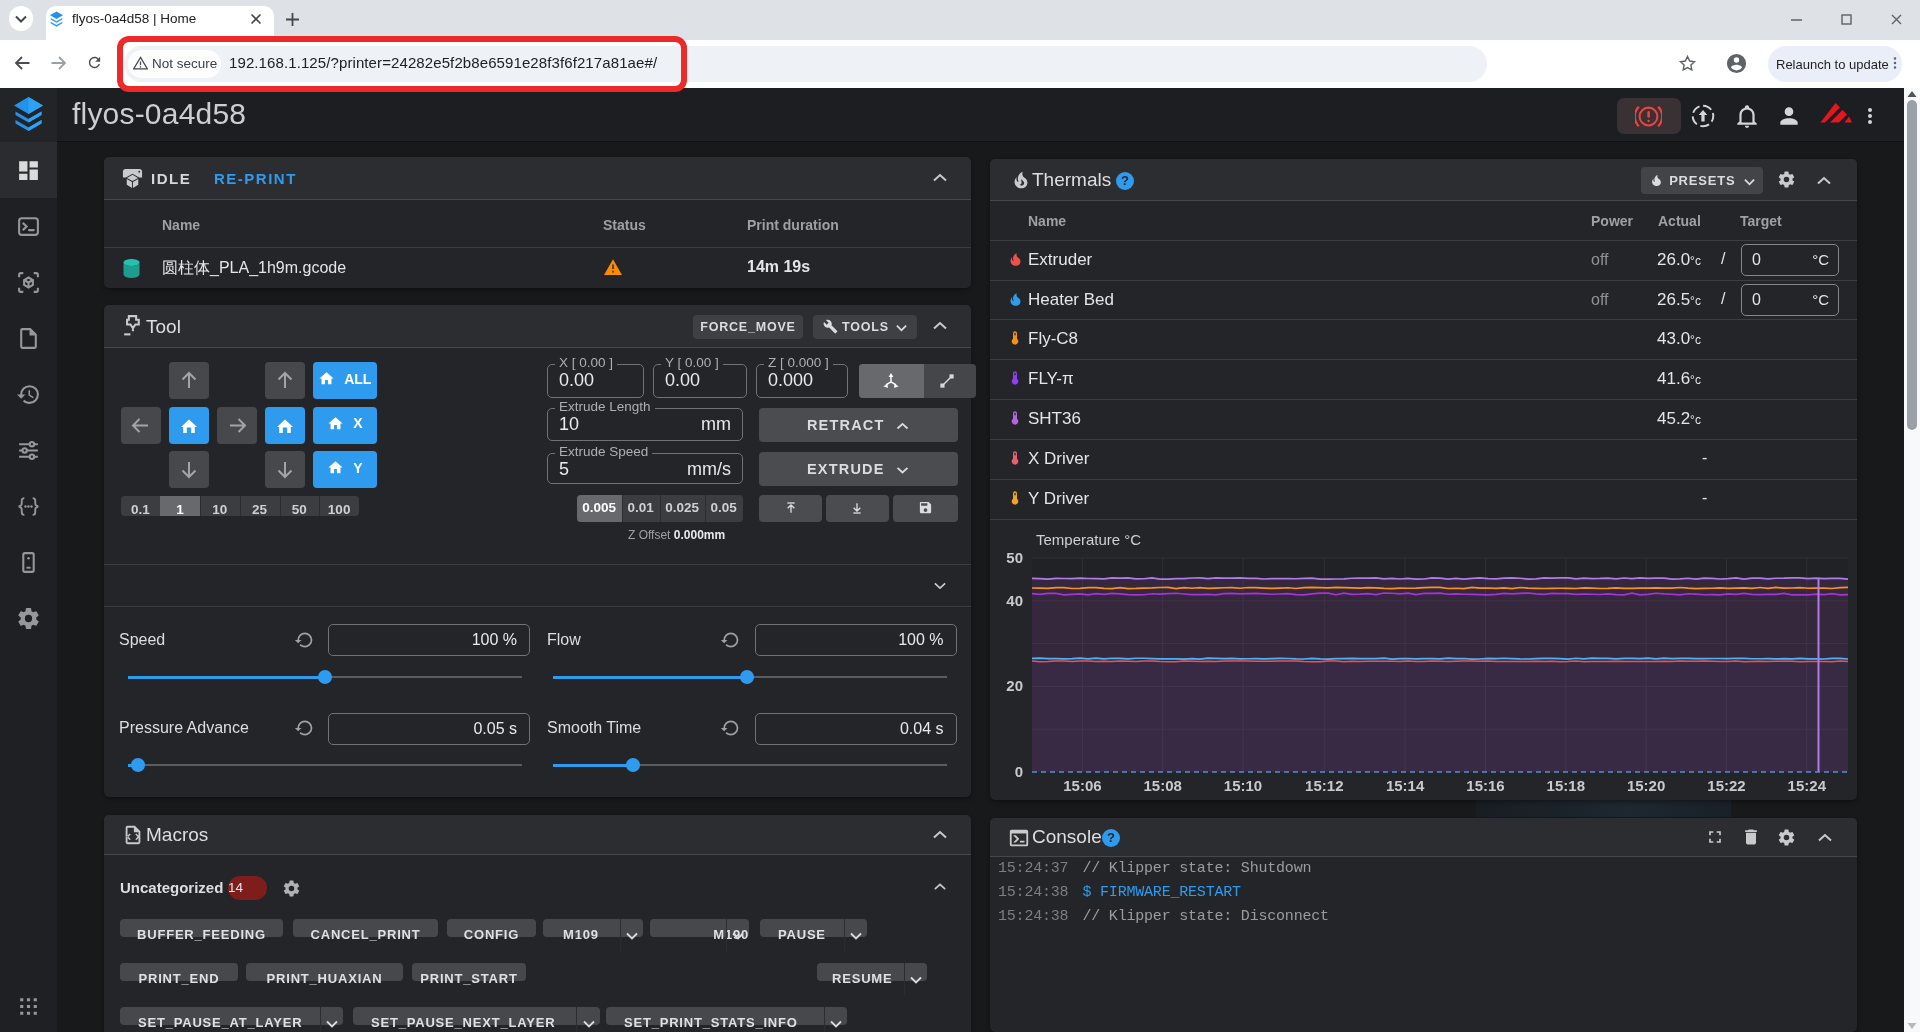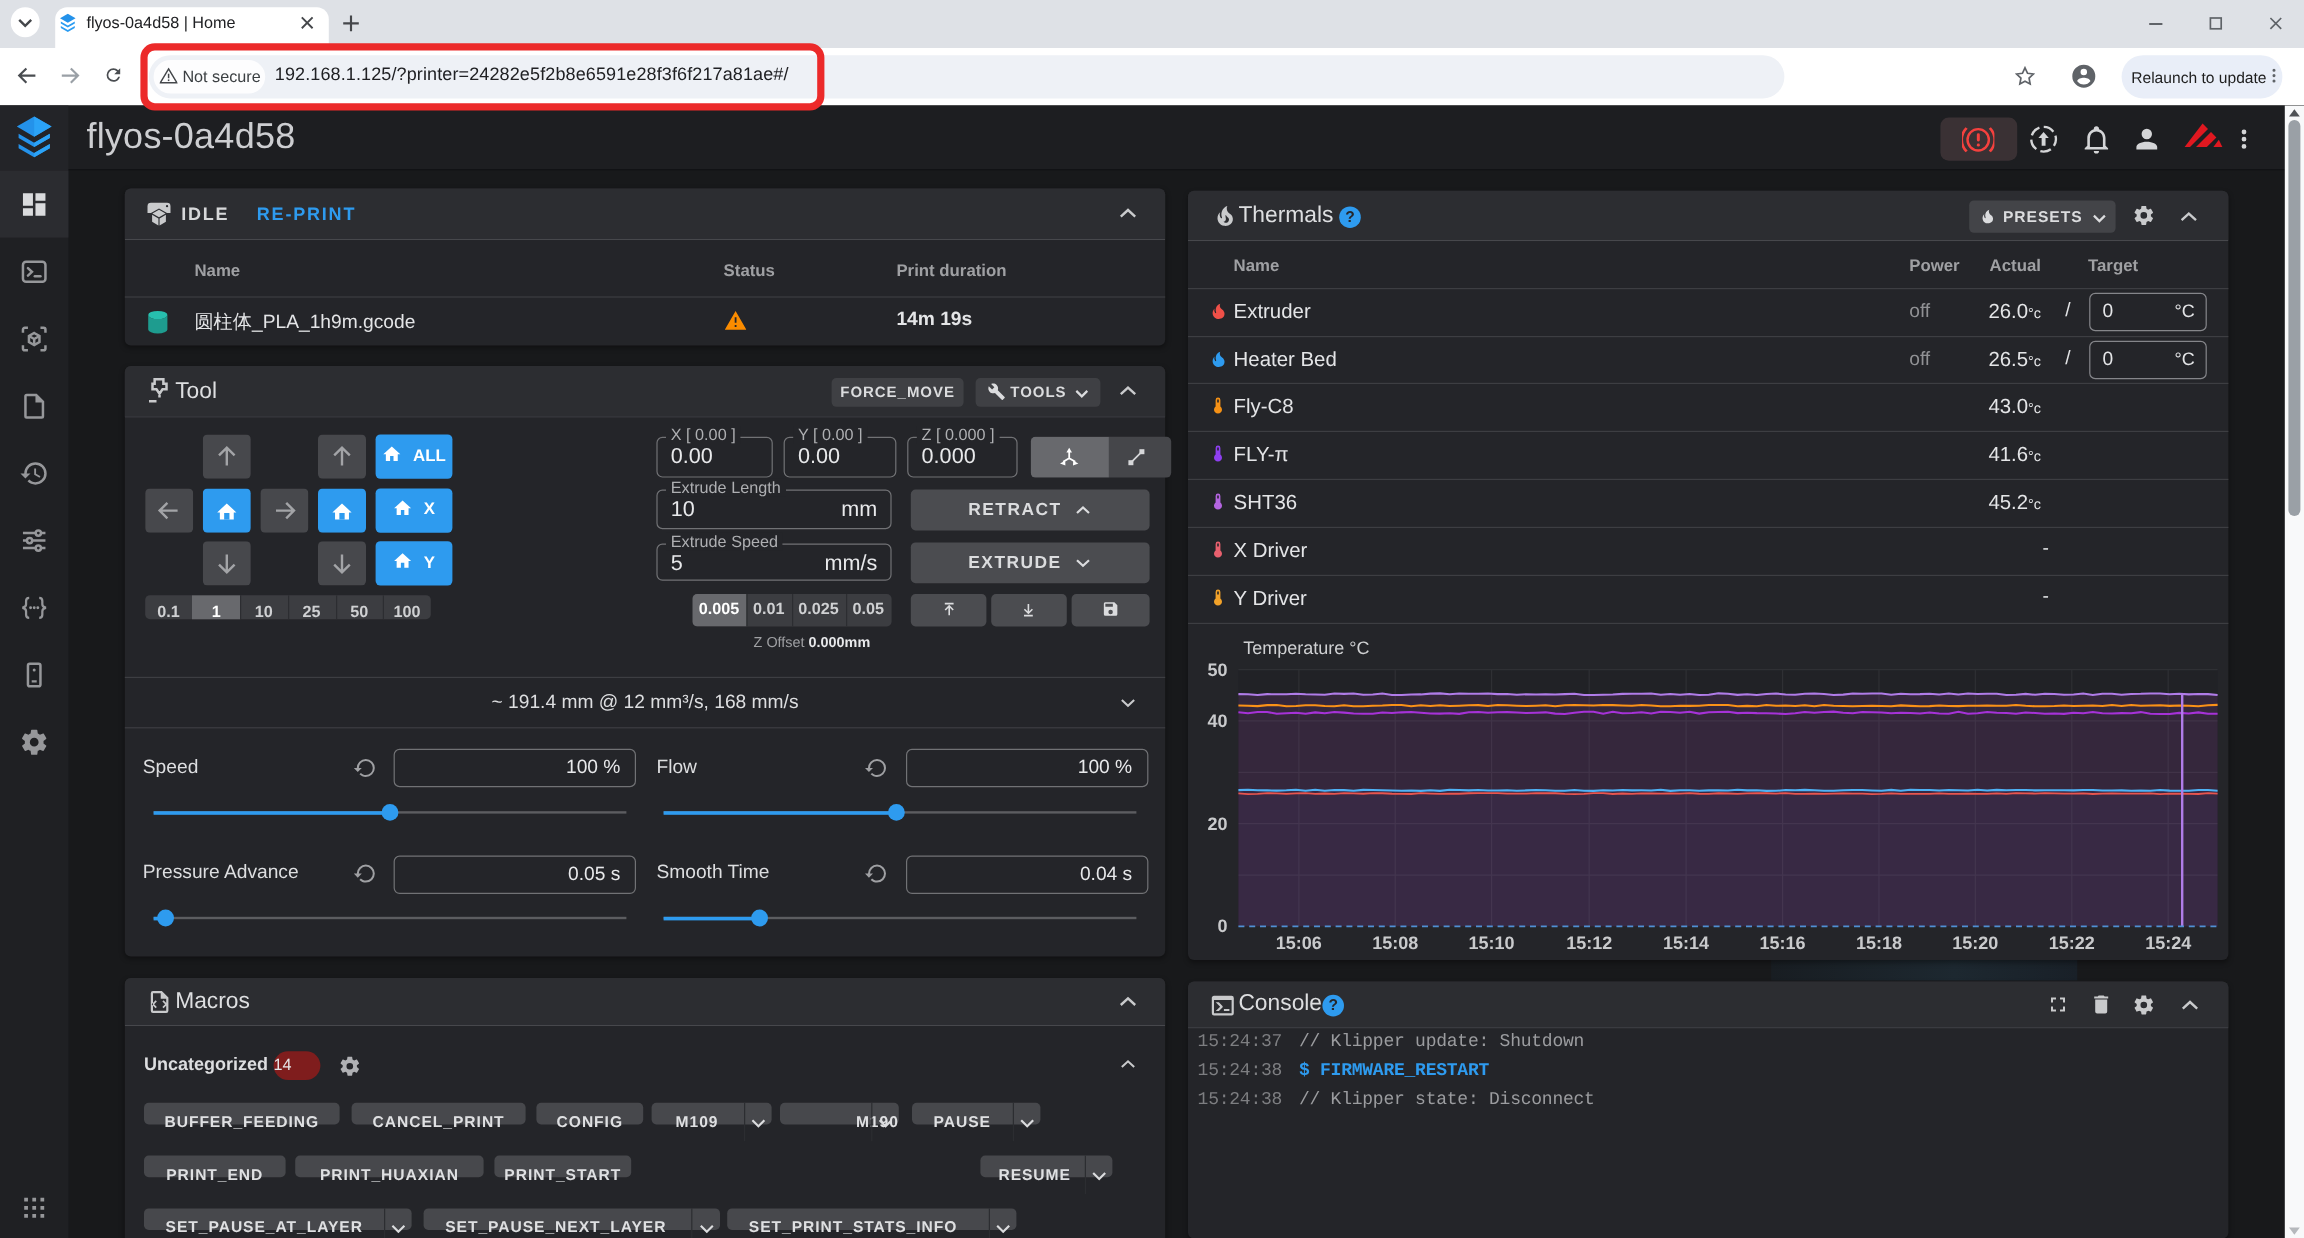--- a/index.html
+++ b/index.html
@@ -47,21 +47,21 @@
 .numbox { width:202px; height:32px; border:1px solid #717275; border-radius:5px; }
 .numbox span { position:absolute; right:12px; top:6px; font-size:16px; color:#e8e9eb; }
 .slbl { font-size:16px; color:#dddee0; }
 .rsticn { width:20px; height:20px; }
 .mbtn { position:absolute; height:18px; background:#47484c; border-radius:4px; color:#dfe0e2; font-size:13px; font-weight:bold; letter-spacing:0.8px; text-align:center; }
 .mbtn .cv { position:absolute; right:0; top:0; width:23px; height:32px; border-left:1px solid #2c2d31; }
 .mbtn .cv svg { margin:13px auto 0; display:block; }
 .cline { font-family:"Liberation Mono", monospace; font-size:15px; white-space:pre; }
 .cts { color:#7d7e81; letter-spacing:-0.2px; }
 .cmsg { color:#9b9c9f; margin-left:14px; letter-spacing:-0.2px; }
-.ccmd { color:#2e9bef; margin-left:14px; letter-spacing:-0.2px;font-weight:bold; }
+.ccmd { color:#2e9bef; margin-left:14px; letter-spacing:-0.2px; }
 </style>
 </head>
 <body>
 <div id="page">
 
   <div id="tabstrip" class="abs"></div>
   <div id="tsearch" class="abs"></div>
   <svg class="abs" style="left:14px;top:14px" width="14" height="10" viewBox="0 0 14 10">
       <path d="M2 2.5 L7 7.5 L12 2.5" fill="none" stroke="#45474b" stroke-width="2"></path>
     </svg>
@@ -406,21 +406,20 @@
             <path d="M12 5 V16 M7 11.5 L12 16.5 L17 11.5" stroke="#dbdcde" stroke-width="2" fill="none"></path>
             <path d="M6.5 19.5 H17.5" stroke="#dbdcde" stroke-width="2"></path>
           </svg></div>
       <div class="btn" style="left:789px;top:190px;width:65px;height:27px;background:#4b4c50">
         <svg style="display:inline-block;margin-top:5px" width="15" height="15" viewBox="0 0 24 24" fill="#dbdcde">
             <path d="M15,9H5V5H15M12,19A3,3 0 0,1 9,16A3,3 0 0,1 12,13A3,3 0 0,1 15,16A3,3 0 0,1 12,19M17,3H5C3.89,3 3,3.9 3,5V19A2,2 0 0,0 5,21H19A2,2 0 0,0 21,19V7L17,3Z"></path>
           </svg></div>
       <span class="abs" style="left:524px;top:223px;font-size:12px;color:#9fa0a3">Z Offset <b style="color:#e8e9eb">0.000mm</b></span>
       <div class="sep" style="left:0;top:259px;width:867px"></div>
       <div class="sep" style="left:0;top:301px;width:867px"></div>
-      <span class="abs" style="left:0;top:272px;width:867px;text-align:center;font-size:16px;color:#dddee0">~ 191.4 mm @ 12 mm³/s, 168 mm/s</span>
       <svg class="abs" style="left:828px;top:275px" width="16" height="12" viewBox="0 0 18 14">
           <path d="M3 4 L9 9.5 L15 4" fill="none" stroke="#c9cacc" stroke-width="2"></path>
         </svg>
 
       <span class="slbl abs" style="left:15px;top:326px">Speed</span>
       <svg class="abs rsticn" style="left:190px;top:325px" viewBox="0 0 24 24">
           <path d="M13,3A9,9 0 0,0 4,12H1L4.96,16.03L9,12H6A7,7 0 0,1 13,5A7,7 0 0,1 20,12A7,7 0 0,1 13,19C11.07,19 9.32,18.21 8.06,16.94L6.64,18.36C8.27,20 10.5,21 13,21A9,9 0 0,0 22,12A9,9 0 0,0 13,3" fill="#9fa0a3"></path>
         </svg>
       <div class="numbox abs" style="left:224px;top:319px">
           <span>100 %</span>
@@ -659,21 +658,21 @@
         <svg class="abs" style="left:751px;top:9px" width="20" height="20" viewBox="0 0 24 24" fill="#c9cacc">
             <path d="M19,4H15.5L14.5,3H9.5L8.5,4H5V6H19M6,19A2,2 0 0,0 8,21H16A2,2 0 0,0 18,19V7H6V19Z"></path>
           </svg>
         <svg class="abs" style="left:787px;top:10px" width="19" height="19" viewBox="0 0 24 24" fill="#c9cacc">
             <path d="M12,15.5A3.5,3.5 0 0,1 8.5,12A3.5,3.5 0 0,1 12,8.5A3.5,3.5 0 0,1 15.5,12A3.5,3.5 0 0,1 12,15.5M19.43,12.97C19.47,12.65 19.5,12.33 19.5,12C19.5,11.67 19.47,11.34 19.43,11L21.54,9.37C21.73,9.22 21.78,8.95 21.66,8.73L19.66,5.27C19.54,5.05 19.27,4.96 19.05,5.05L16.56,6.05C16.04,5.66 15.5,5.32 14.87,5.07L14.5,2.42C14.46,2.18 14.25,2 14,2H10C9.75,2 9.54,2.18 9.5,2.42L9.13,5.07C8.5,5.32 7.96,5.66 7.44,6.05L4.95,5.05C4.73,4.96 4.46,5.05 4.34,5.27L2.34,8.73C2.21,8.95 2.27,9.22 2.46,9.37L4.57,11C4.53,11.34 4.5,11.67 4.5,12C4.5,12.33 4.53,12.65 4.57,12.97L2.46,14.63C2.27,14.78 2.21,15.05 2.34,15.27L4.34,18.73C4.46,18.95 4.73,19.03 4.95,18.95L7.44,17.94C7.96,18.34 8.5,18.68 9.13,18.93L9.5,21.58C9.54,21.82 9.75,22 10,22H14C14.25,22 14.46,21.82 14.5,21.58L14.87,18.93C15.5,18.67 16.04,18.34 16.56,17.94L19.05,18.95C19.27,19.03 19.54,18.95 19.66,18.73L21.66,15.27C21.78,15.05 21.73,14.78 21.54,14.63L19.43,12.97Z"></path>
           </svg>
         <svg class="abs" style="left:826px;top:13px" width="18" height="14" viewBox="0 0 18 14">
             <path d="M3 9.5 L9 4 L15 9.5" fill="none" stroke="#c9cacc" stroke-width="2"></path>
           </svg>
       </div>
-      <div class="abs cline" style="left:8px;top:42px"><span class="cts">15:24:37</span><span class="cmsg">// Klipper update: Shutdown</span></div>
+      <div class="abs cline" style="left:8px;top:42px"><span class="cts">15:24:37</span><span class="cmsg">// Klipper state: Shutdown</span></div>
       <div class="abs cline" style="left:8px;top:66px"><span class="cts">15:24:38</span><span class="ccmd">$ FIRMWARE_RESTART</span></div>
       <div class="abs cline" style="left:8px;top:90px"><span class="cts">15:24:38</span><span class="cmsg">// Klipper state: Disconnect</span></div>
     </div>
     <div class="abs" style="left:1904px;top:0;width:16px;height:944px;background:#f8f9fa"></div>
     <div class="abs" style="left:1907px;top:12px;width:10px;height:330px;background:#9aa0a6;border-radius:5px"></div>
     <svg class="abs" style="left:1907px;top:2px" width="10" height="8" viewBox="0 0 10 8">
         <path d="M5 1 L9.5 7 H0.5 Z" fill="#505357"></path>
       </svg>
     <svg class="abs" style="left:1907px;top:934px" width="10" height="8" viewBox="0 0 10 8">
         <path d="M5 7 L9.5 1 H0.5 Z" fill="#b5b8bc"></path>

